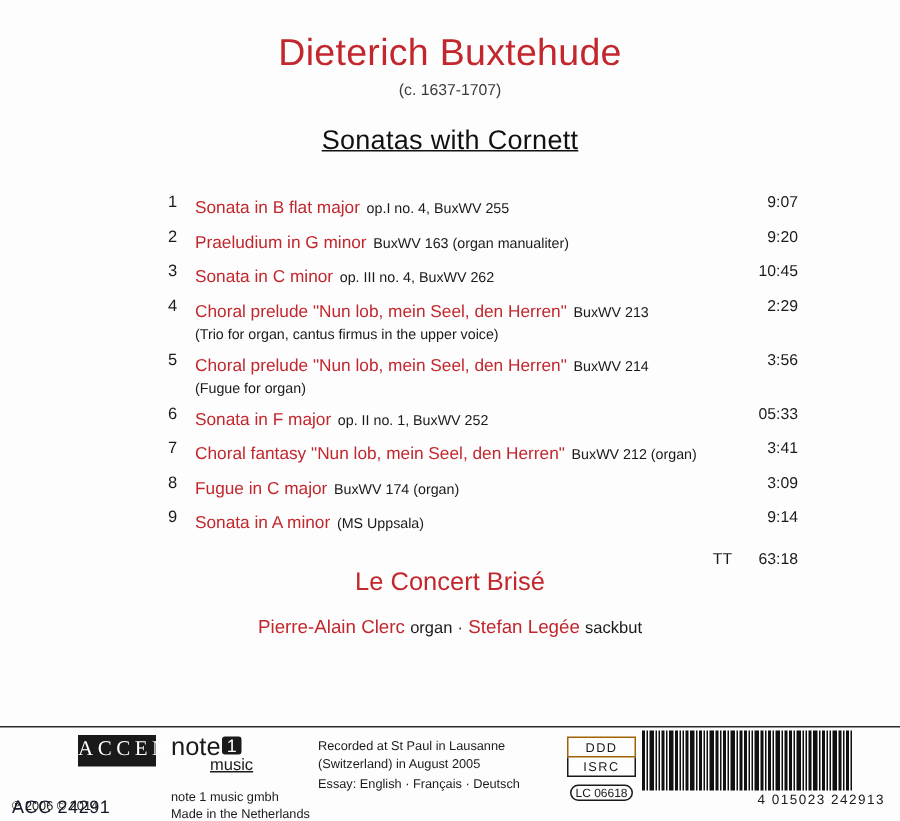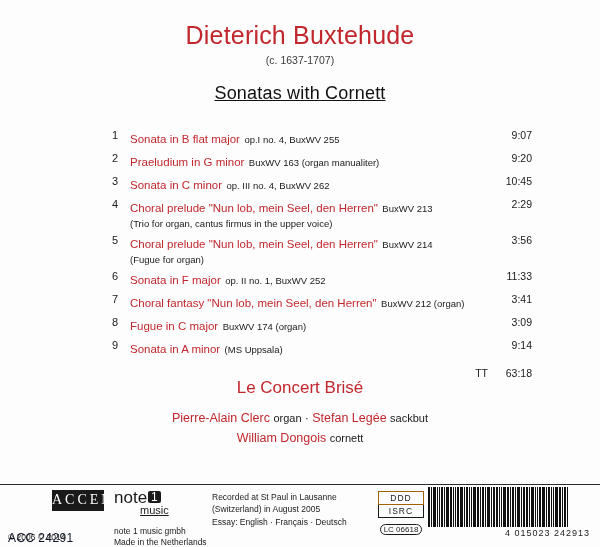--- a/index.html
+++ b/index.html
@@ -337,21 +337,21 @@
       </div>
       <div class="track-time">3:56</div>
     </div>
 
     <div class="track">
       <div class="track-num">6</div>
       <div class="track-main">
         <span class="track-title">Sonata in F major</span>
         <span class="track-detail">op. II no. 1, BuxWV 252</span>
       </div>
-      <div class="track-time">11:33</div>
+      <div class="track-time">05:33</div>
     </div>
 
     <div class="track">
       <div class="track-num">7</div>
       <div class="track-main">
         <span class="track-title">Choral fantasy "Nun lob, mein Seel, den Herren"</span>
         <span class="track-detail">BuxWV 212 (organ)</span>
       </div>
       <div class="track-time">3:41</div>
     </div>
@@ -381,24 +381,20 @@
   </div>
 
   <div class="performers">
     <div class="ensemble">Le Concert Brisé</div>
     <div class="perf-line">
       <span>Pierre-Alain Clerc</span>
       <span class="role">organ</span>
       <span class="dot">·</span>
       <span>Stefan Legée</span>
       <span class="role">sackbut</span>
-    </div>
-    <div class="perf-line">
-      <span>William Dongois</span>
-      <span class="role">cornett</span>
     </div>
   </div>
 
   <div class="footer">
     <div class="footer-inner">
 
       <div class="accent-logo">
         <div class="accent-bar">ACCENT</div>
         <div class="accent-cat">ACC 24291</div>
       </div>

